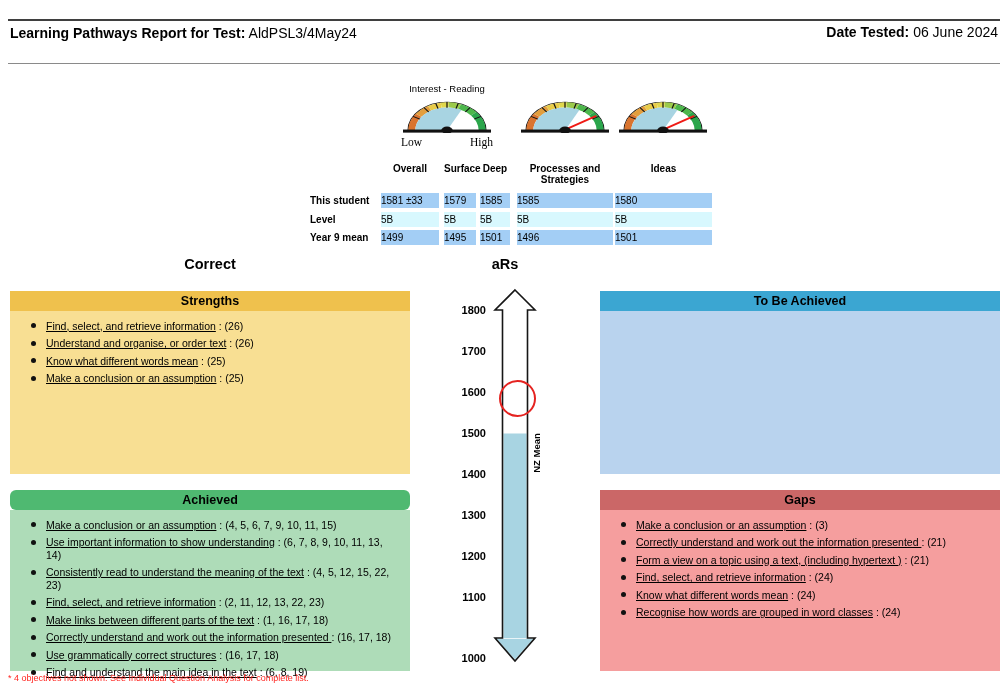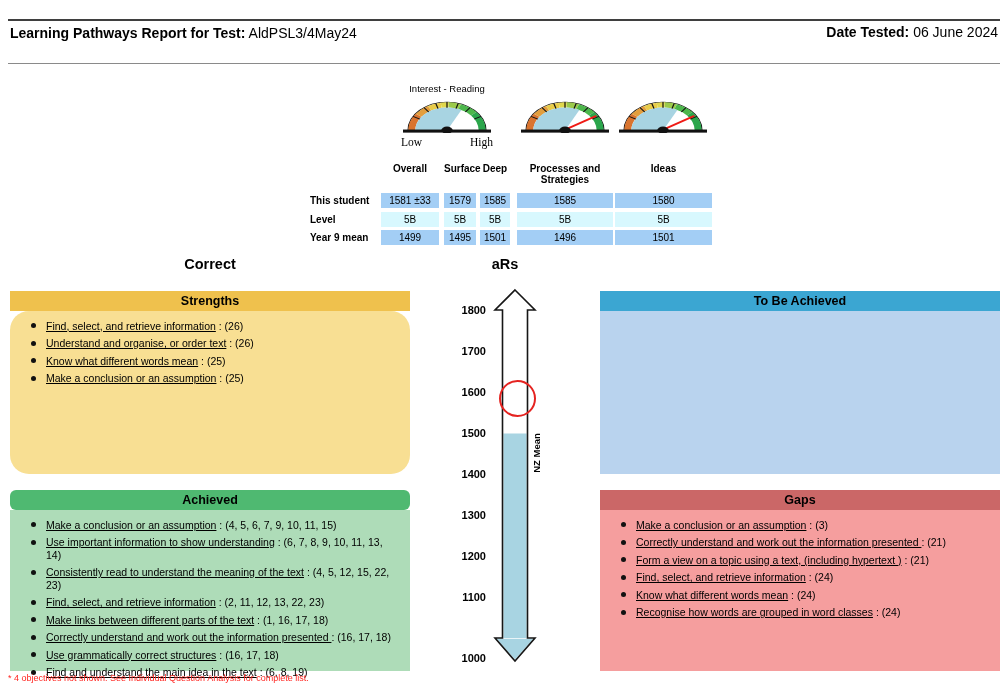--- a/index.html
+++ b/index.html
@@ -12,39 +12,39 @@
   .hdr-right{position:absolute;right:10px;top:24px;font-size:14px;text-align:right;}
   .b{font-weight:bold;}
   .interest-title{position:absolute;left:395px;top:83px;width:104px;text-align:center;font-size:9.5px;}
   .gauge{position:absolute;width:88px;height:32px;}
   .lowhigh{position:absolute;left:401px;top:136px;width:92px;display:flex;justify-content:space-between;
            font-family:"Liberation Serif",serif;font-size:11.5px;}
   
   .thead{position:absolute;top:163px;font-size:10px;font-weight:bold;text-align:center;line-height:11px;}
   .trow{position:absolute;left:0;width:1008px;height:15px;}
   .rlabel{position:absolute;left:310px;width:68px;font-size:10px;font-weight:bold;line-height:15px;}
-  .cell{position:absolute;height:15px;line-height:15px;font-size:10px;text-align:center;}
+  .cell{position:absolute;height:15px;line-height:15px;font-size:10px;text-align:left;}
   .row-blue .cell{background:var(--table-blue);}
   .row-cyan .cell{background:var(--table-cyan);}
   .c0{left:381px;width:58px;} .c1{left:444px;width:32px;} .c2{left:480px;width:30px;}
   .c3{left:517px;width:96px;} .c4{left:615px;width:97px;}
   .h0{left:381px;width:58px;} .h1{left:444px;width:32px;} .h2{left:480px;width:30px;}
   .h3{left:517px;width:96px;} .h4{left:615px;width:97px;}
   .sec-head{position:absolute;top:256px;font-size:14.5px;font-weight:bold;text-align:center;}
   
   .panel{position:absolute;width:400px;}
   .panel-header{height:20px;line-height:20px;text-align:center;font-weight:bold;font-size:12.5px;}
   .panel-body{width:100%;}
   .obj-list{margin:0;padding:6px 10px 0 36px;list-style:none;}
   .obj-list li{position:relative;font-size:10.5px;line-height:12.5px;padding:2.5px 0;}
   .obj-list li::before{content:'';position:absolute;left:-15px;top:6px;width:5px;height:5px;border-radius:50%;background:#111;}
   .obj-link{text-decoration:underline;}
   .p-strengths{left:10px;top:291px;height:183px;}
   .p-strengths .panel-header{background:var(--strengths-header);}
-  .p-strengths .panel-body{background:var(--strengths-body);height:163px;border-radius:19px;}
+  .p-strengths .panel-body{background:var(--strengths-body);height:163px;}
   .p-tba{left:600px;top:291px;height:170px;}
   .p-tba .panel-header{background:var(--tba-header);}
   .p-tba .panel-body{background:var(--tba-body);height:163px;}
   .p-achieved{left:10px;top:490px;height:181px;}
   .p-achieved .panel-header{background:var(--achieved-header);border-radius:6px;}
   .p-achieved .panel-body{background:var(--achieved-body);height:161px;}
   .p-gaps{left:600px;top:490px;height:181px;}
   .p-gaps .panel-header{background:var(--gaps-header);}
   .p-gaps .panel-body{background:var(--gaps-body);height:161px;}
   

